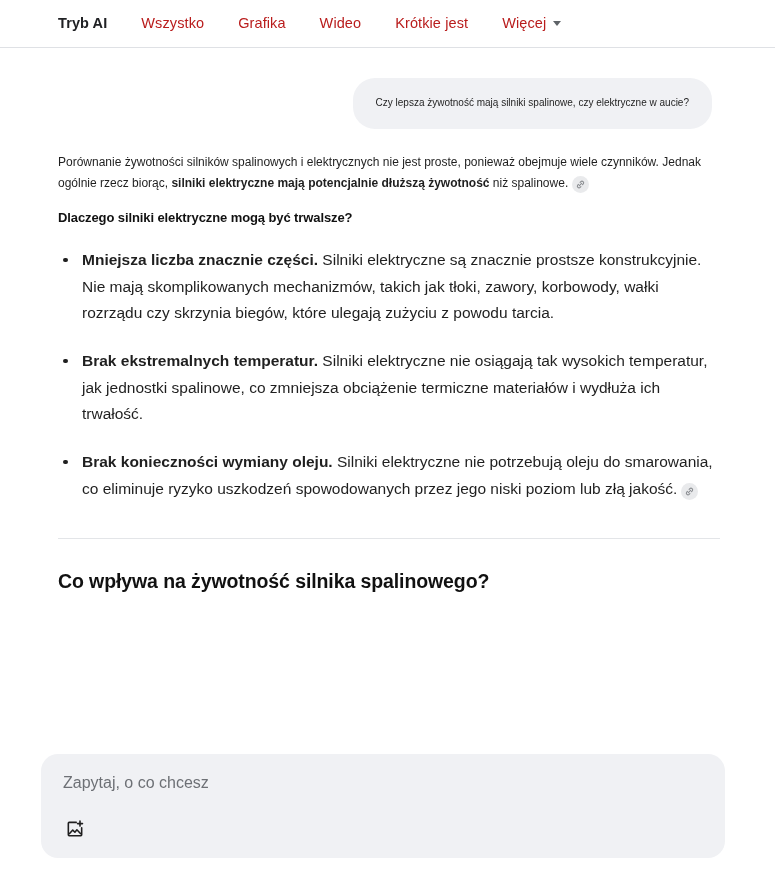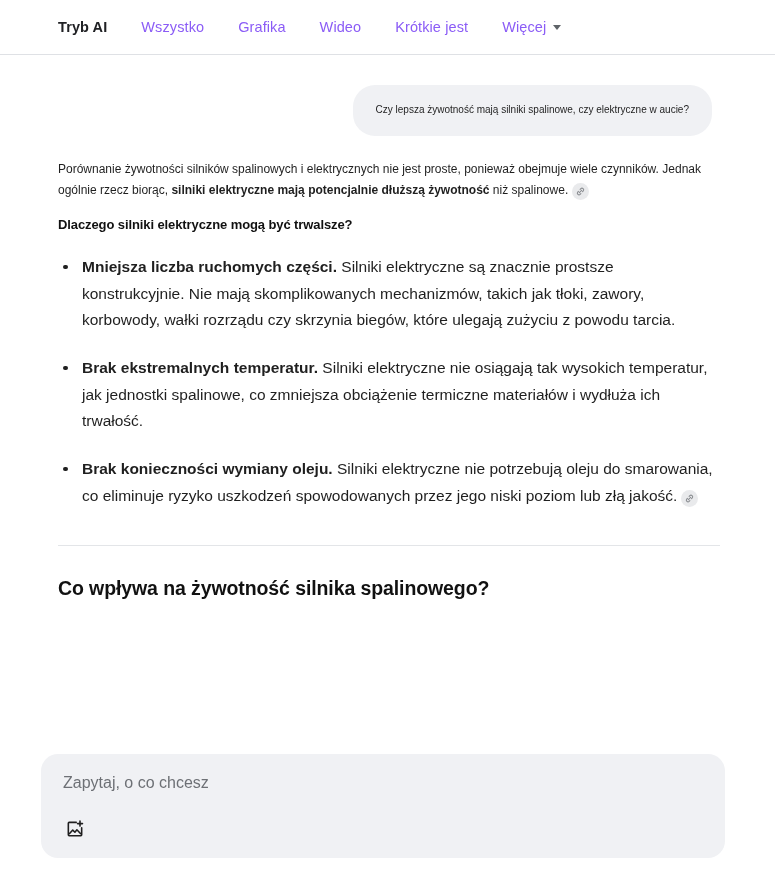--- a/index.html
+++ b/index.html
@@ -12,35 +12,35 @@
     height: 886px;
     font-family: "Liberation Sans", "DejaVu Sans", sans-serif;
     color: #1f1f1f;
     -webkit-font-smoothing: antialiased;
     overflow: hidden;
     position: relative;
   }
 
   
   .header {
-    height: 55px;
+    height: 48px;
     box-sizing: border-box;
     border-bottom: 1px solid #dfe1e5;
     display: flex;
     align-items: center;
     padding-left: 58px;
   }
   .navtabs {
     display: flex;
     align-items: center;
     gap: 0px;
   }
   .navtab {
     font-size: 14.5px;
-    color: #8b5cf6;
+    color: #b91c1c;
     padding: 0 17px;
     line-height: 1;
     white-space: nowrap;
     cursor: pointer;
     letter-spacing: 0.1px;
   }
   .navtab:first-child { padding-left: 0; }
   .navtab.active {
     color: #202124;
     font-weight: bold;
@@ -233,21 +233,21 @@
           <svg width="11" height="11" viewBox="0 0 24 24" fill="none" stroke="#8a8d91" stroke-width="2.4" stroke-linecap="round">
             <path d="M9.5 14.5 14.5 9.5"></path>
             <path d="M11.2 7.2l1.6-1.6a3.7 3.7 0 0 1 5.2 5.2l-1.6 1.6"></path>
             <path d="M12.8 16.8l-1.6 1.6a3.7 3.7 0 0 1-5.2-5.2l1.6-1.6"></path>
           </svg>
         </span></p>
 
     <h2 class="section-heading">Dlaczego silniki elektryczne mogą być trwalsze?</h2>
 
     <ul class="bullets">
-      <li><b>Mniejsza liczba ruchomych części.</b><span> Silniki elektryczne są znacznie prostsze konstrukcyjnie. Nie mają skomplikowanych mechanizmów, takich jak tłoki, zawory, korbowody, wałki rozrządu czy skrzynia biegów, które ulegają zużyciu z powodu tarcia.</span></li>
+      <li><b>Mniejsza liczba znacznie części.</b><span> Silniki elektryczne są znacznie prostsze konstrukcyjnie. Nie mają skomplikowanych mechanizmów, takich jak tłoki, zawory, korbowody, wałki rozrządu czy skrzynia biegów, które ulegają zużyciu z powodu tarcia.</span></li>
       <li><b>Brak ekstremalnych temperatur.</b><span> Silniki elektryczne nie osiągają tak wysokich temperatur, jak jednostki spalinowe, co zmniejsza obciążenie termiczne materiałów i wydłuża ich trwałość.</span></li>
       <li><b>Brak konieczności wymiany oleju.</b><span> Silniki elektryczne nie potrzebują oleju do smarowania, co eliminuje ryzyko uszkodzeń spowodowanych przez jego niski poziom lub złą jakość.</span><span class="cite">
             <svg width="11" height="11" viewBox="0 0 24 24" fill="none" stroke="#8a8d91" stroke-width="2.4" stroke-linecap="round">
               <path d="M9.5 14.5 14.5 9.5"></path>
               <path d="M11.2 7.2l1.6-1.6a3.7 3.7 0 0 1 5.2 5.2l-1.6 1.6"></path>
               <path d="M12.8 16.8l-1.6 1.6a3.7 3.7 0 0 1-5.2-5.2l1.6-1.6"></path>
             </svg>
           </span></li>
     </ul>
   </div>

